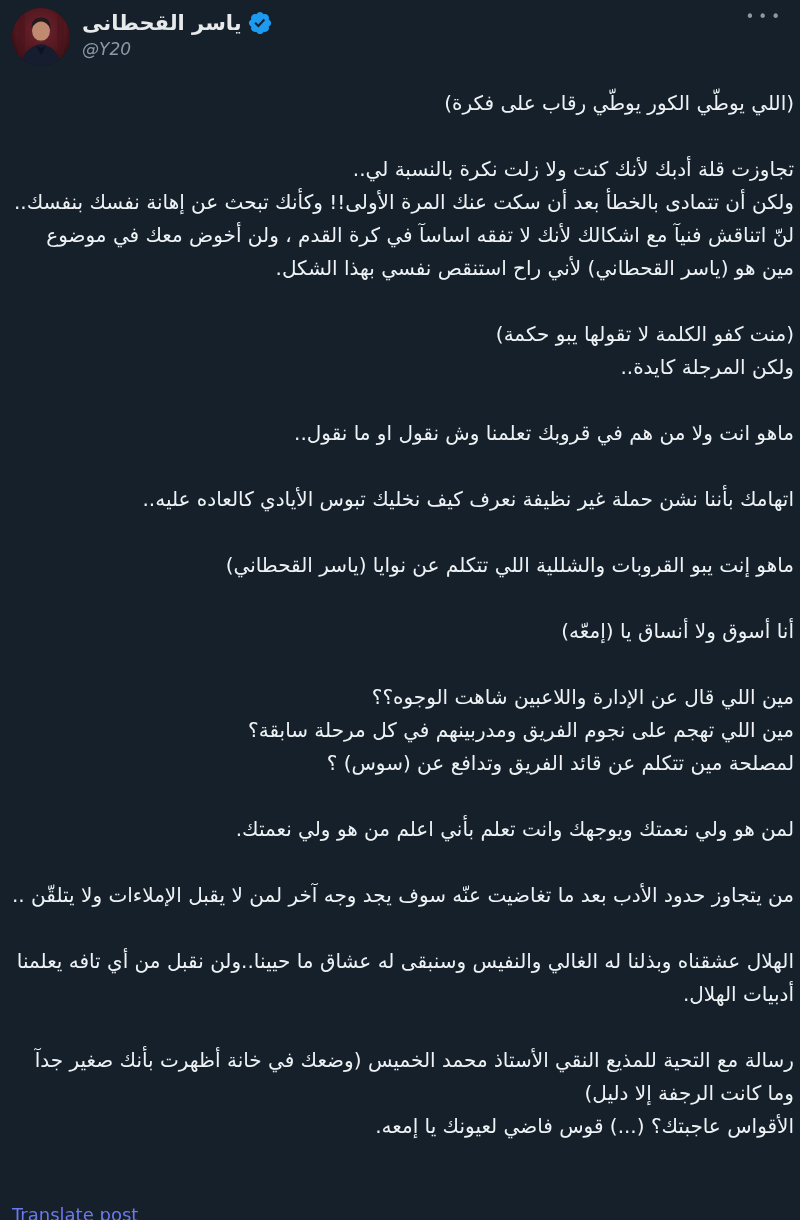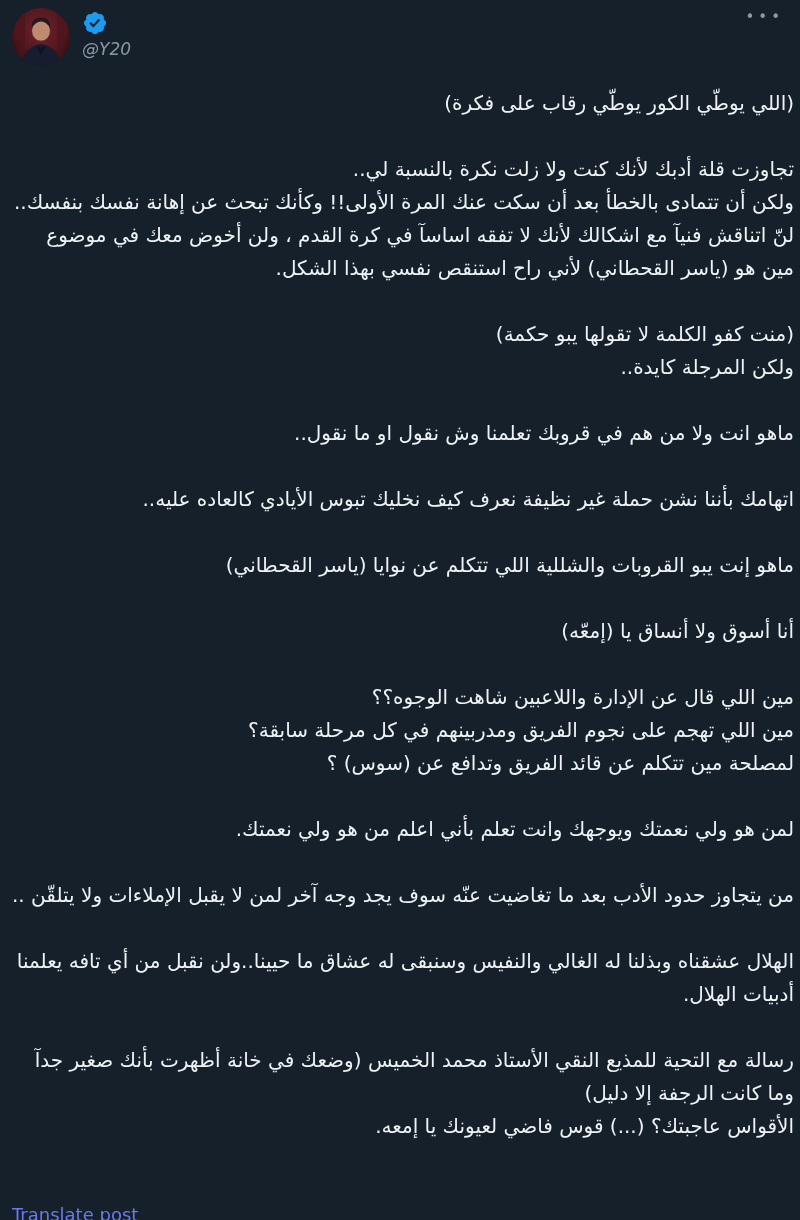--- a/index.html
+++ b/index.html
@@ -110,20 +110,21 @@
       <rect x="45" y="0" width="7" height="58" fill="#4a141c" opacity="0.6"></rect>
       <path d="M8 58 Q13 38 29 36 Q45 38 50 58 Z" fill="#161d2e"></path>
       <path d="M24 38 L29 47 L34 38 L29 40 Z" fill="#0d1320"></path>
       <ellipse cx="29" cy="22.5" rx="9" ry="10.5" fill="#c08a70"></ellipse>
       <path d="M19.5 21 Q19 9.5 29 9.5 Q39 9.5 38.5 21 Q35 13.5 29 13.5 Q23 13.5 19.5 21 Z" fill="#241a1d"></path>
       <path d="M23 31 Q29 34 35 31 Q29 36 23 31 Z" fill="#6e4433"></path>
     </svg>
   </div>
   <div class="user-info">
     <div class="name-row">
+      <span class="display-name">ياسر القحطانى</span>
       <span class="verified-badge">
         <svg viewBox="0 0 24 24" xmlns="http://www.w3.org/2000/svg">
           <path fill="#1d9bf0" d="M22.25 12c0-1.43-.88-2.67-2.19-3.34.46-1.39.2-2.9-.81-3.91s-2.52-1.27-3.91-.81c-.66-1.31-1.91-2.19-3.34-2.19s-2.67.88-3.33 2.19c-1.4-.46-2.91-.2-3.92.81s-1.26 2.52-.8 3.91c-1.31.67-2.2 1.91-2.2 3.34s.89 2.67 2.2 3.34c-.46 1.39-.21 2.9.8 3.91s2.52 1.26 3.91.81c.67 1.31 1.91 2.19 3.34 2.19s2.68-.88 3.34-2.19c1.39.45 2.9.2 3.91-.81s1.27-2.52.81-3.91c1.31-.67 2.19-1.91 2.19-3.34zm-11.71 4.2L6.8 12.46l1.41-1.42 2.26 2.26 4.8-5.23 1.47 1.36-6.2 6.77z"></path>
         </svg>
       </span>
     </div>
     <div class="handle">@Y20</div>
   </div>
 </div>
 

